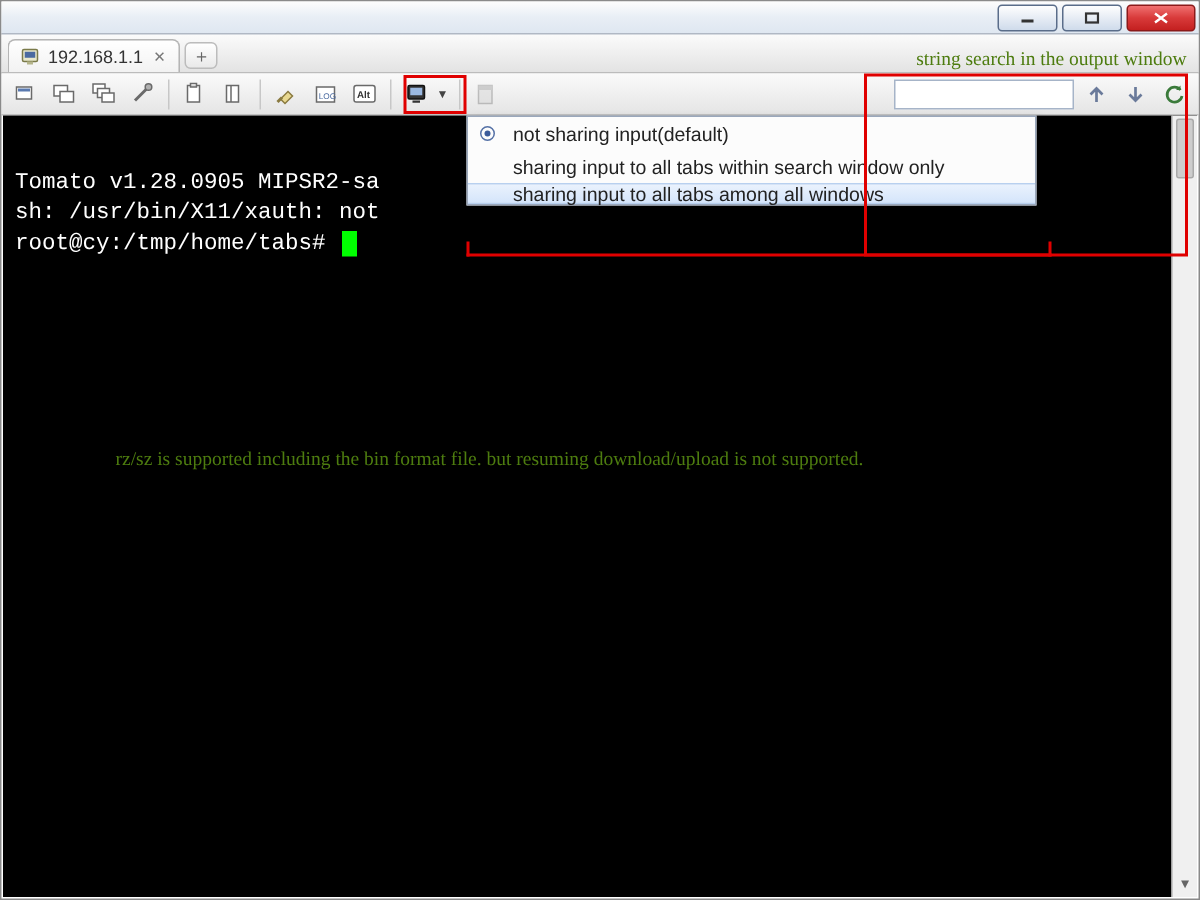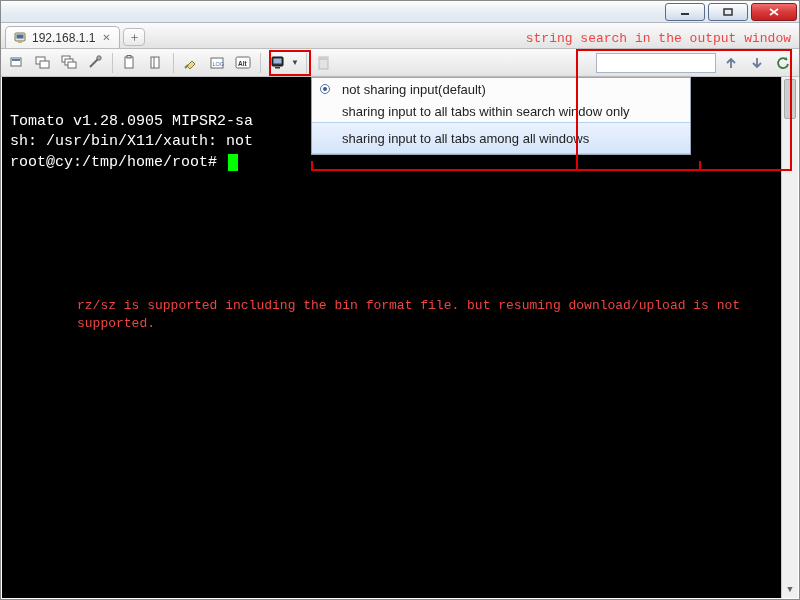--- a/index.html
+++ b/index.html
@@ -29,27 +29,27 @@
 .dropdown-arrow{width:10px;height:22px;display:flex;align-items:center;justify-content:center;color:#444;font-size:8px;margin-left:-3px}
 .spacer{flex:1}
 .searchbox{ width:120px;height:20px; border:1px solid #a6b4c8; background:#fff; padding:0 4px; font-size:12px;}
 .toolbar-right{display:flex;align-items:center;gap:4px}
 
 
 .menu{ position:absolute; top:76px; left:310px; width:380px; border:1px solid #9aa7bb; background:#fcfcfc; box-shadow:2px 3px 6px rgba(0,0,0,.25); z-index:50;}
 .menu-item{ display:flex; align-items:center; height:22px; padding:0 10px 0 30px; font-size:13px; color:#222; position:relative;}
 .menu-item .radio{ position:absolute; left:8px; width:10px;height:10px; border-radius:50%; border:1px solid #5571a6;}
 .menu-item .radio.sel::after{content:"";position:absolute;inset:2px;border-radius:50%;background:#3b5b9a}
-.menu-item.hovered{ background:linear-gradient(#eaf2fd,#d5e5fb); border-top:1px solid #b8d0ef; border-bottom:1px solid #b8d0ef; height:32px;}
+.menu-item.hovered{ background:linear-gradient(#eaf2fd,#d5e5fb); border-top:1px solid #b8d0ef; border-bottom:1px solid #b8d0ef; height:14px;}
 
 
 .terminal{ position:absolute; top:76px; left:1px; right:1px; bottom:1px; background:#000; font-family:"Courier New",monospace; font-size:15px; line-height:1.35; color:#fff; padding:35px 8px 8px 8px; overflow:hidden;}
 .terminal .line{white-space:pre}
 .cursor{ display:inline-block; width:10px; height:17px; background:#00ff00; vertical-align:text-bottom; margin-left:2px;}
-.ann{color:#ef4444; font-family:Liberation Mono, monospace; font-size:13px; position:absolute;}
+.ann{color:#4d7c0f; font-family:Liberation Serif, serif; font-size:13px; position:absolute;}
 .scrollbar{position:absolute;right:0;top:0;bottom:0;width:17px;background:#f0f0f0;border-left:1px solid #cacaca}
 .scrollbar .thumb{position:absolute;left:2px;right:2px;top:2px;height:40px;background:#cdcdcd;border:1px solid #a9a9a9;border-radius:2px}
 .scrollbar .arrow{position:absolute;left:0;right:0;height:16px;display:flex;align-items:center;justify-content:center;color:#666;font-size:9px}
 .scrollbar .arrow.up{top:0}
 .scrollbar .arrow.down{bottom:0}
 
 
 .redbox{position:absolute;border:2px solid #e00000;z-index:60;pointer-events:none}
 </style>
 </head>
@@ -188,21 +188,21 @@
             <path d="M12 5 A5 5 0 1 0 13 9" fill="none" stroke="#3a7a3a" stroke-width="1.8"></path>
             <path d="M12 2 L12 5 L9 5 Z" fill="#3a7a3a"></path>
           </svg>
         </div>
     </div>
   </div>
 
   <div class="terminal">
     <div class="line">Tomato v1.28.0905 MIPSR2-sa</div>
     <div class="line">sh: /usr/bin/X11/xauth: not</div>
-    <div class="line"><span>root@cy:/tmp/home/root# </span><span class="cursor"></span></div>
+    <div class="line"><span>root@cy:/tmp/home/tabs# </span><span class="cursor"></span></div>
 
     <div class="ann" style="top:220px;left:75px;right:10px">rz/sz is supported including the bin format file. but resuming download/upload is not supported.</div>
 
     <div class="scrollbar">
       <div class="arrow up">▲</div>
       <div class="thumb"></div>
       <div class="arrow down">▼</div>
     </div>
   </div>
 

